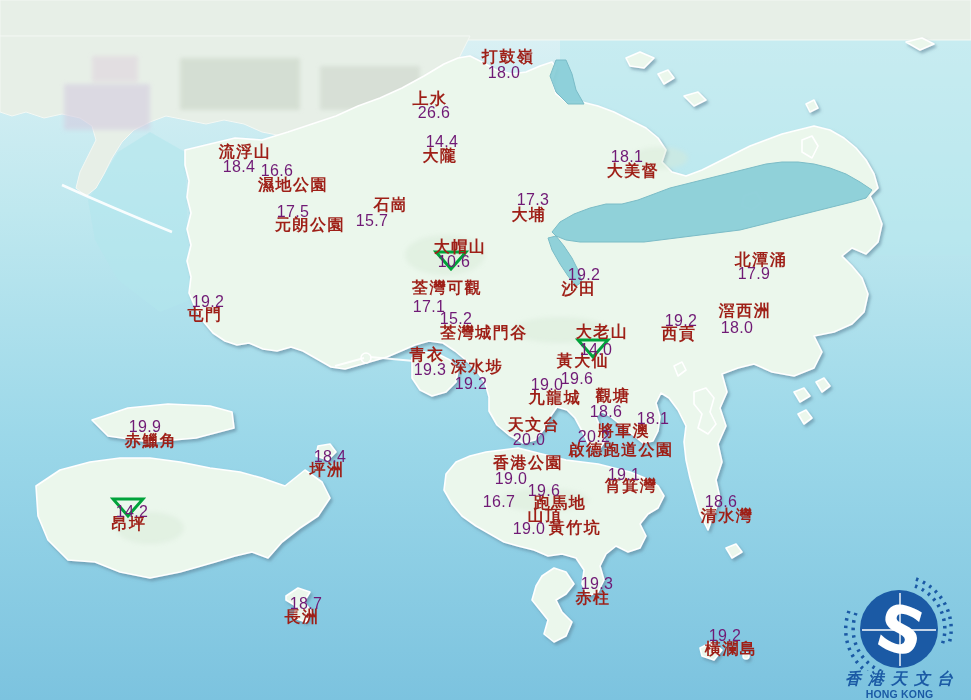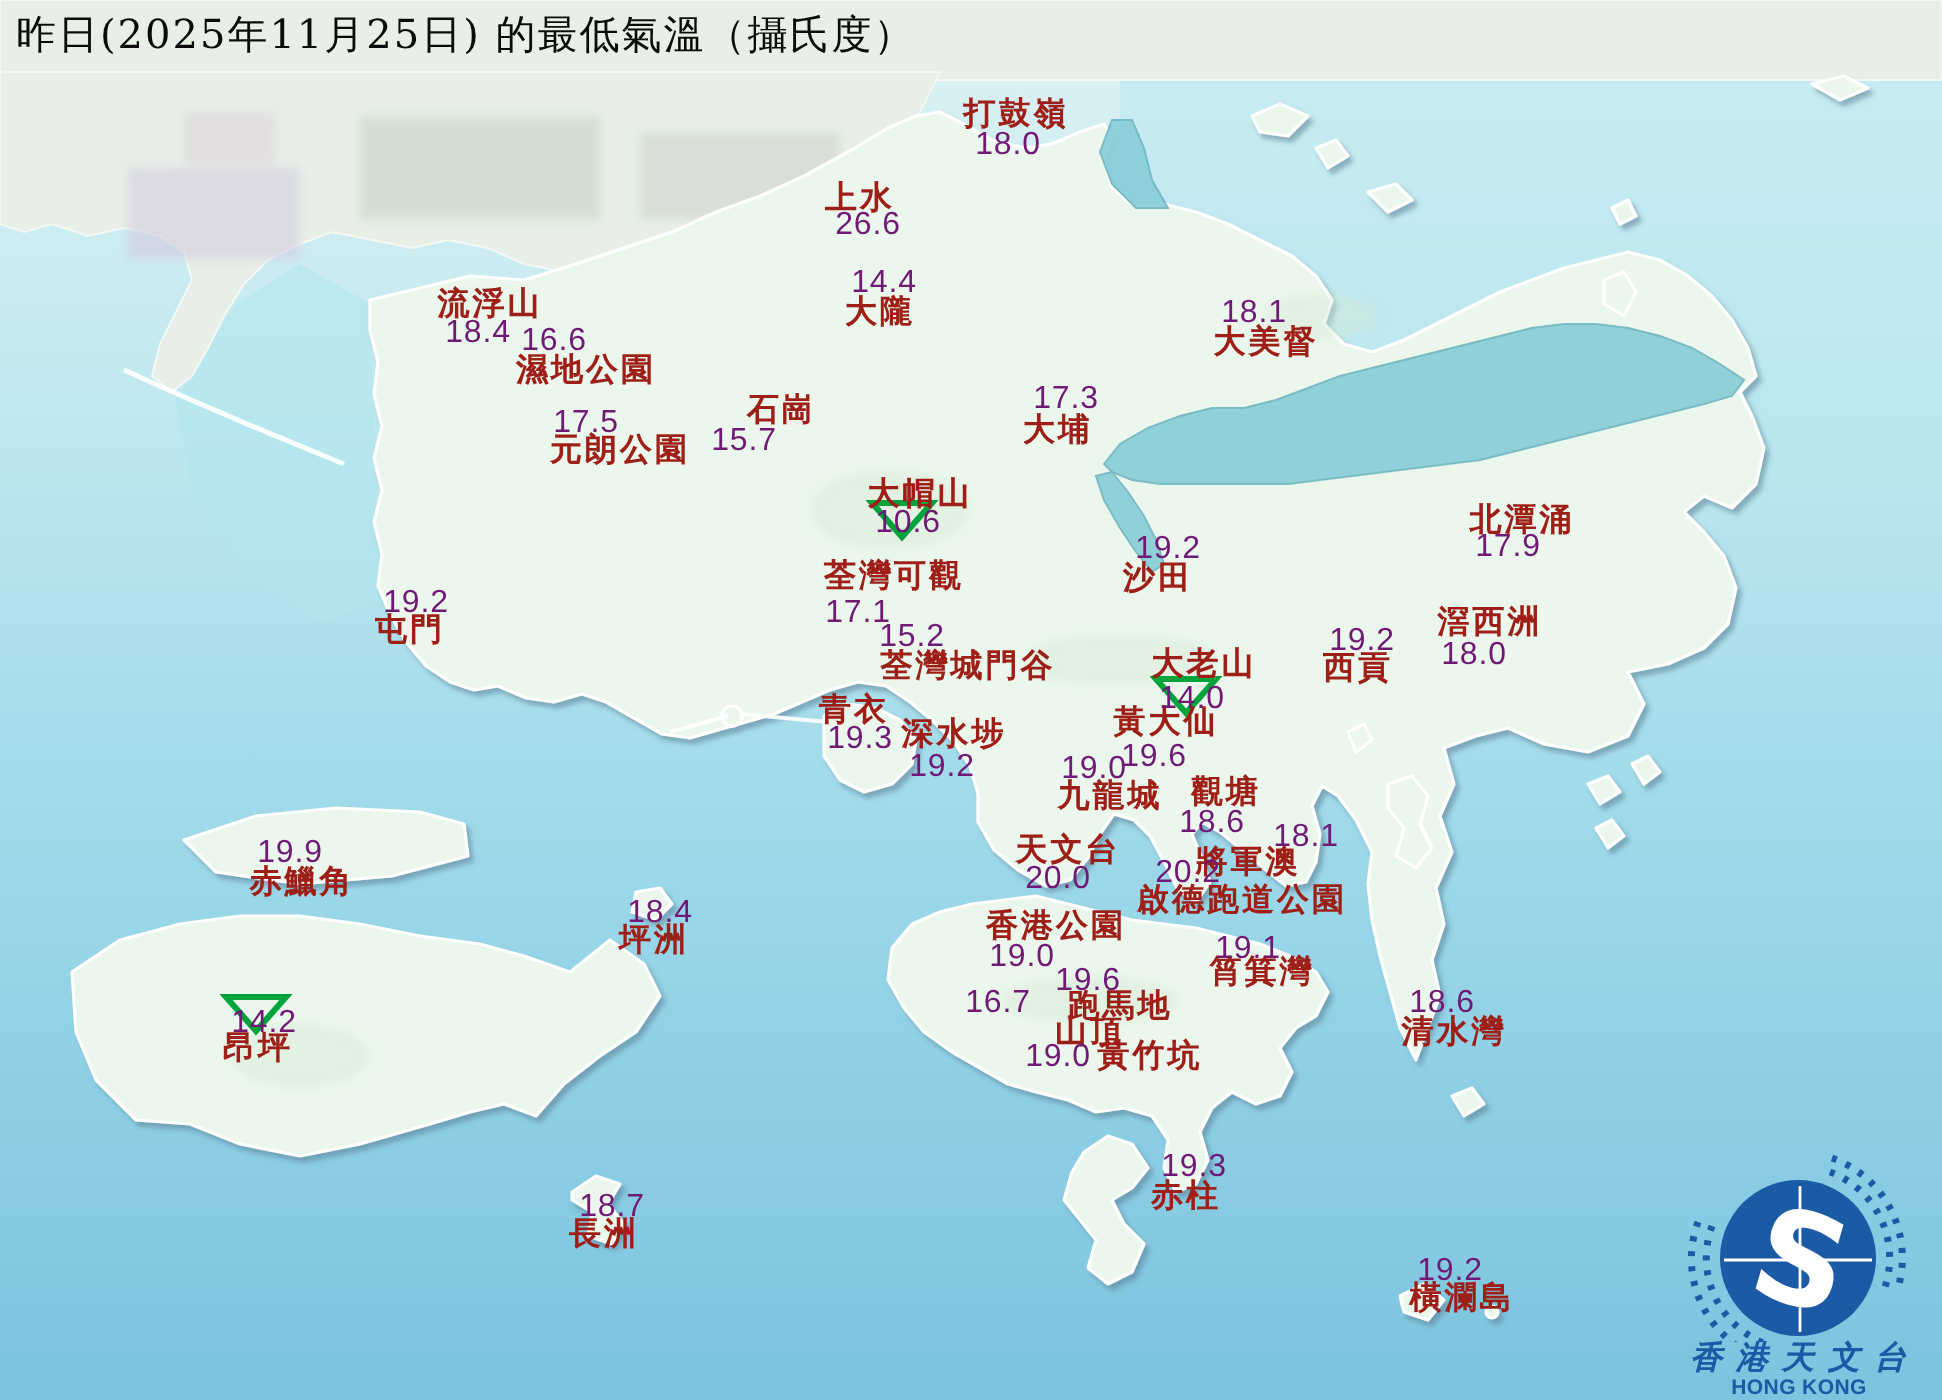--- a/index.html
+++ b/index.html
@@ -114,21 +114,20 @@
       <path class="inner-water" d="M556,236 L564,246 L572,258 L578,270 L582,282 L576,286 L568,276 L560,264 L552,250 L548,238 Z"></path>
       <path class="inner-water" d="M556,60 L550,76 L556,92 L568,104 L584,104 L576,90 L572,74 L566,60 Z"></path>
     </g>
 
     <g stroke="#ffffff" stroke-width="2" opacity=".9">
       <path d="M335,366 L364,358" fill="none"></path>
       <path d="M370,357 L414,361" fill="none"></path>
     </g>
   </svg>
 
-  <div id="title">昨日(2025年11月25日) 的最低氣溫（攝氏度）</div>
 
   <div id="stations-layer">
       <div class="station-value" style="left: 504px; top: 73px;">18.0</div>
       <div class="station-name" style="left: 508px; top: 57px;">打鼓嶺</div>
       <div class="station-value" style="left: 434px; top: 113px;">26.6</div>
       <div class="station-name" style="left: 430px; top: 99px;">上水</div>
       <div class="station-value" style="left: 442px; top: 142px;">14.4</div>
       <div class="station-name" style="left: 440px; top: 156px;">大隴</div>
       <div class="station-value" style="left: 239px; top: 167px;">18.4</div>
       <div class="station-name" style="left: 245px; top: 152px;">流浮山</div>

